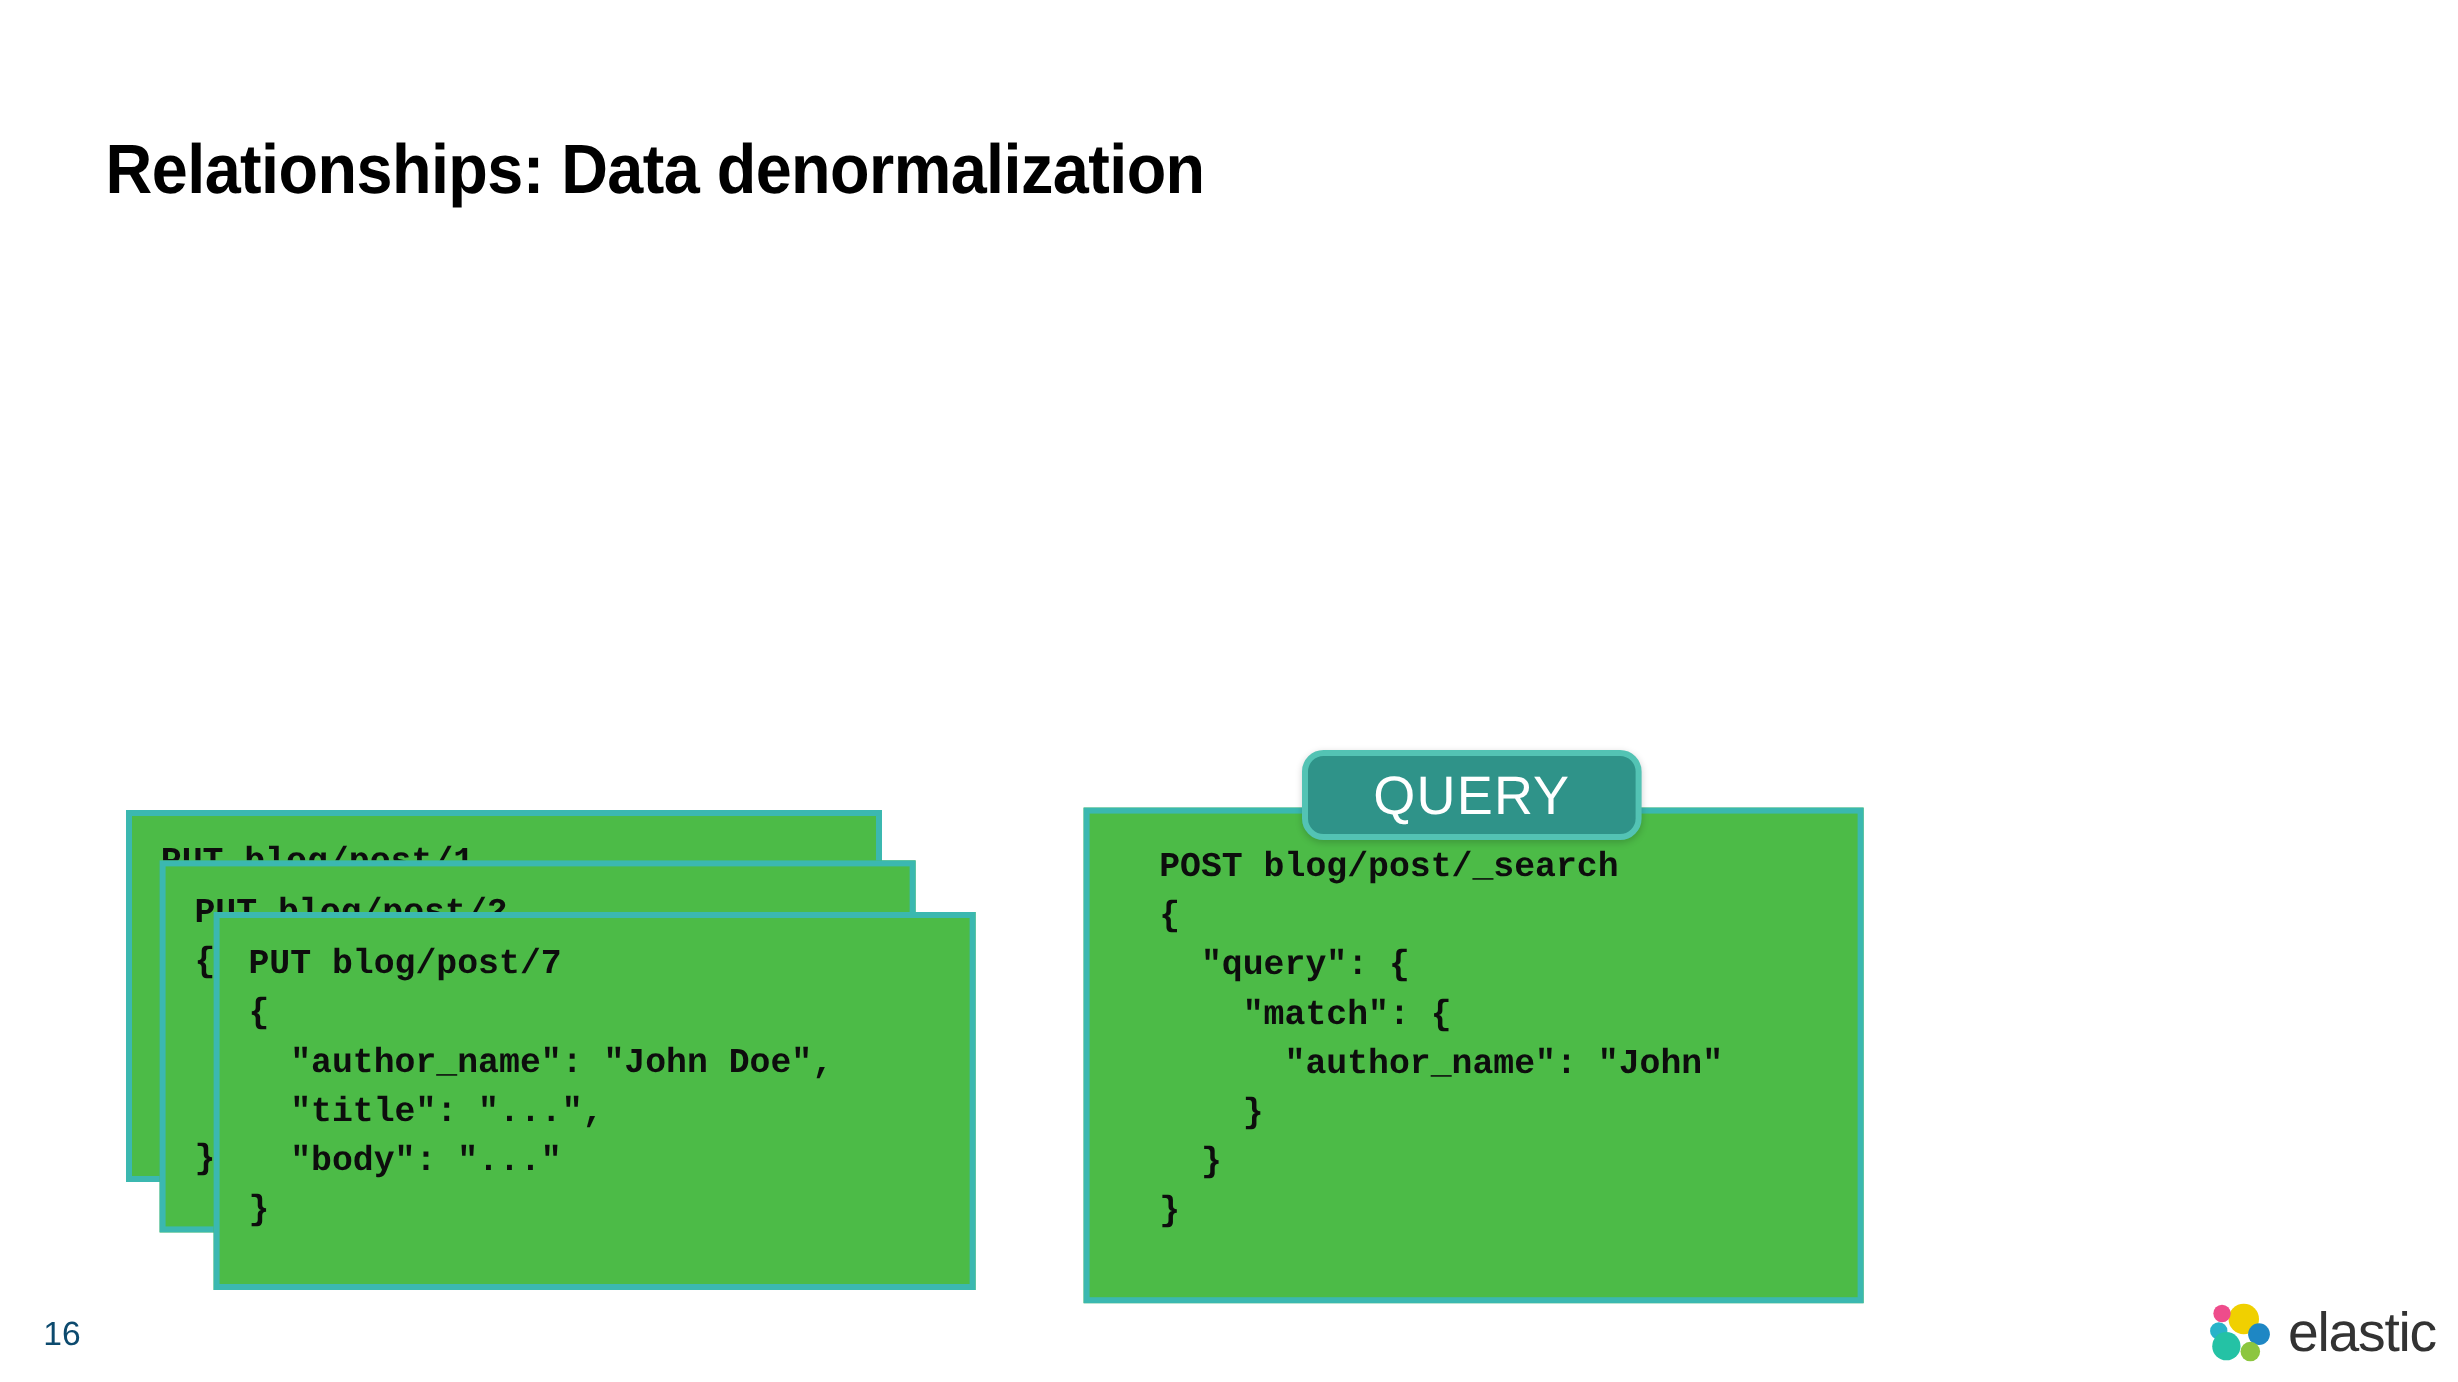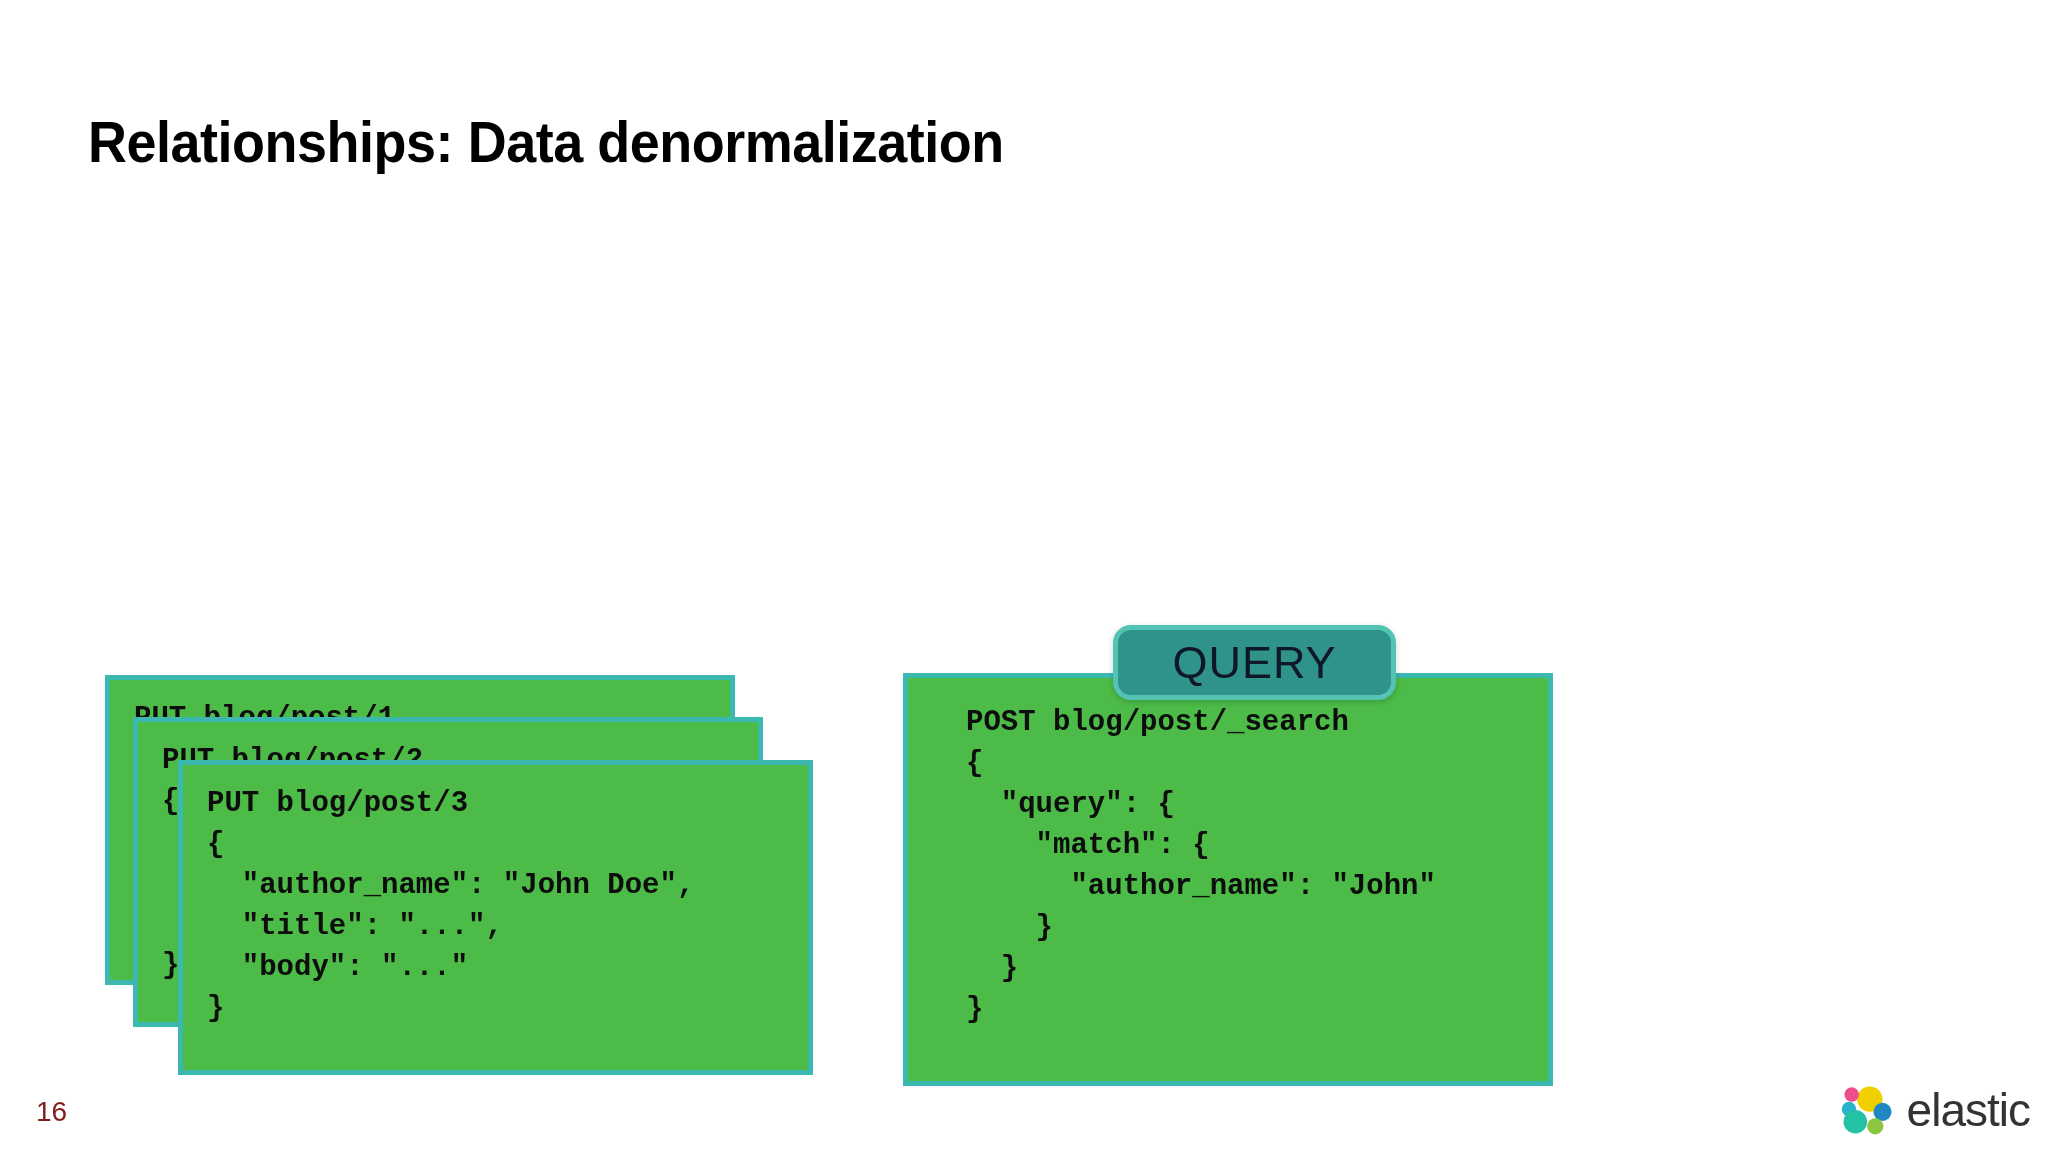--- a/index.html
+++ b/index.html
@@ -59,36 +59,35 @@
   
   .query-badge{
     position:absolute;
     left:1085px;top:625px;
     width:283px;height:75px;
     background:#2f9389;
     border:5px solid #53c3b4;
     border-radius:18px;
     box-sizing:border-box;
     display:flex;align-items:center;justify-content:center;
-    color:#0f172a;
+    color:#ffffff;
     font-family:"Liberation Sans",sans-serif;
     font-size:45px;
     font-weight:normal;
     letter-spacing:1px;
     box-shadow:0 2px 6px rgba(0,0,0,0.18);
-    margin-left:28px;
   }
 
   
   .page-number{
     position:absolute;
     left:36px;top:1112px;
     transform:translateY(-50%);
     font-size:28px;
-    color:#7f1d1d;
+    color:#0c4a6e;
     font-family:"Liberation Sans",sans-serif;
   }
   .brand{
     position:absolute;
     right:18px;top:1110px;
     transform:translateY(-50%);
     display:flex;align-items:center;gap:10px;
   }
   .brand-wordmark{
     font-family:"Liberation Sans",sans-serif;
@@ -117,21 +116,21 @@
   <div class="card" id="doc-card-2">
     <pre>PUT blog/post/2
 {
 
 
 
 }</pre>
   </div>
 
   <div class="card" id="doc-card-3">
-    <pre>PUT blog/post/3
+    <pre>PUT blog/post/7
 {
   "author_name": "John Doe",
   "title": "...",
   "body": "..."
 }</pre>
   </div>
 
   <div class="card" id="query-card">
     <pre>POST blog/post/_search
 {

